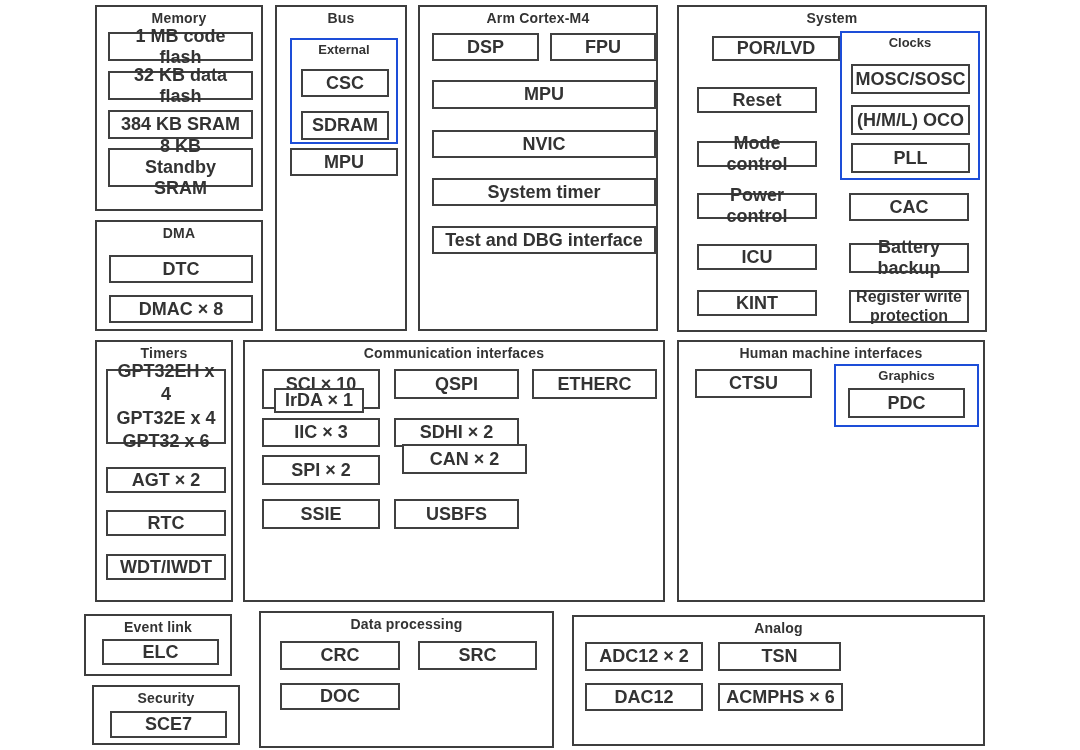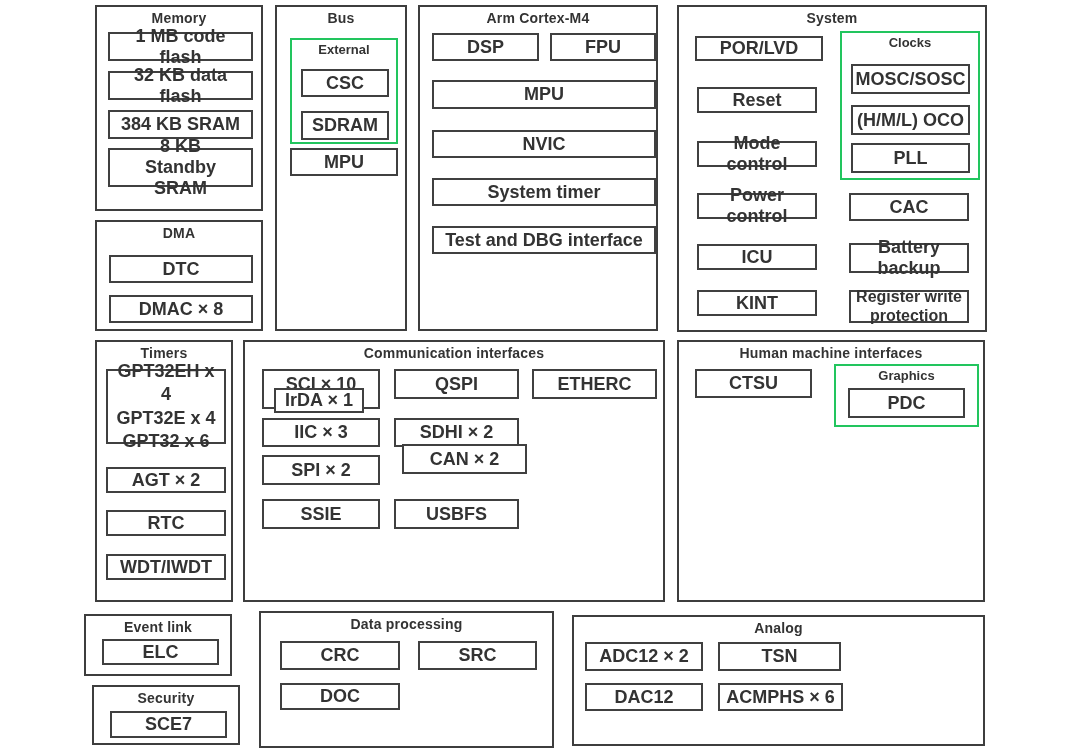--- a/index.html
+++ b/index.html
@@ -10,21 +10,21 @@
   }
   .blk {
     position:absolute; border:2px solid #3e3e3e; background:#ffffff;
     box-sizing:border-box;
   }
   .blk-title {
     position:absolute; top:3px; left:0; right:0; text-align:center;
     font-size:14px; font-weight:bold; letter-spacing:0.2px;
   }
   .grp {
-    position:absolute; border:2px solid #22c55e; background:#ffffff;
+    position:absolute; border:2px solid #1d4ed8; background:#ffffff;
     box-sizing:border-box;
   }
   .grp-title {
     position:absolute; top:2px; left:0; right:0; text-align:center;
     font-size:13px; font-weight:bold;
   }
   .bx {
     position:absolute; border:2px solid #404040; background:#ffffff;
     box-sizing:border-box; display:flex; align-items:center; justify-content:center;
     text-align:center; font-size:18px; font-weight:bold; line-height:1.15;
@@ -68,21 +68,21 @@
     <div class="bx" style="left:12px; top:26px; width:107px; height:28px;">DSP</div>
     <div class="bx" style="left:130px; top:26px; width:106px; height:28px;">FPU</div>
     <div class="bx" style="left:12px; top:73px; width:224px; height:29px;">MPU</div>
     <div class="bx" style="left:12px; top:123px; width:224px; height:28px;">NVIC</div>
     <div class="bx" style="left:12px; top:171px; width:224px; height:28px;">System timer</div>
     <div class="bx" style="left:12px; top:219px; width:224px; height:28px;">Test and DBG interface</div>
   </div>
 
   <div class="blk" style="left:677px; top:5px; width:310px; height:327px;">
     <div class="blk-title">System</div>
-    <div class="bx" style="left:16px; top:29px; width:128px; height:25px;">POR/LVD</div>
+    <div class="bx" style="left:33px; top:29px; width:128px; height:25px;">POR/LVD</div>
     <div class="bx" style="left:18px; top:80px; width:120px; height:26px;">Reset</div>
     <div class="bx" style="left:18px; top:134px; width:120px; height:26px;">Mode control</div>
     <div class="bx" style="left:18px; top:186px; width:120px; height:26px;">Power control</div>
     <div class="bx" style="left:18px; top:237px; width:120px; height:26px;">ICU</div>
     <div class="bx" style="left:18px; top:283px; width:120px; height:26px;">KINT</div>
     <div class="grp" style="left:161px; top:24px; width:140px; height:149px;">
       <div class="grp-title">Clocks</div>
       <div class="bx" style="left:9px; top:31px; width:119px; height:30px;">MOSC/SOSC</div>
       <div class="bx" style="left:9px; top:72px; width:119px; height:30px;">(H/M/L) OCO</div>
       <div class="bx" style="left:9px; top:110px; width:119px; height:30px;">PLL</div>

